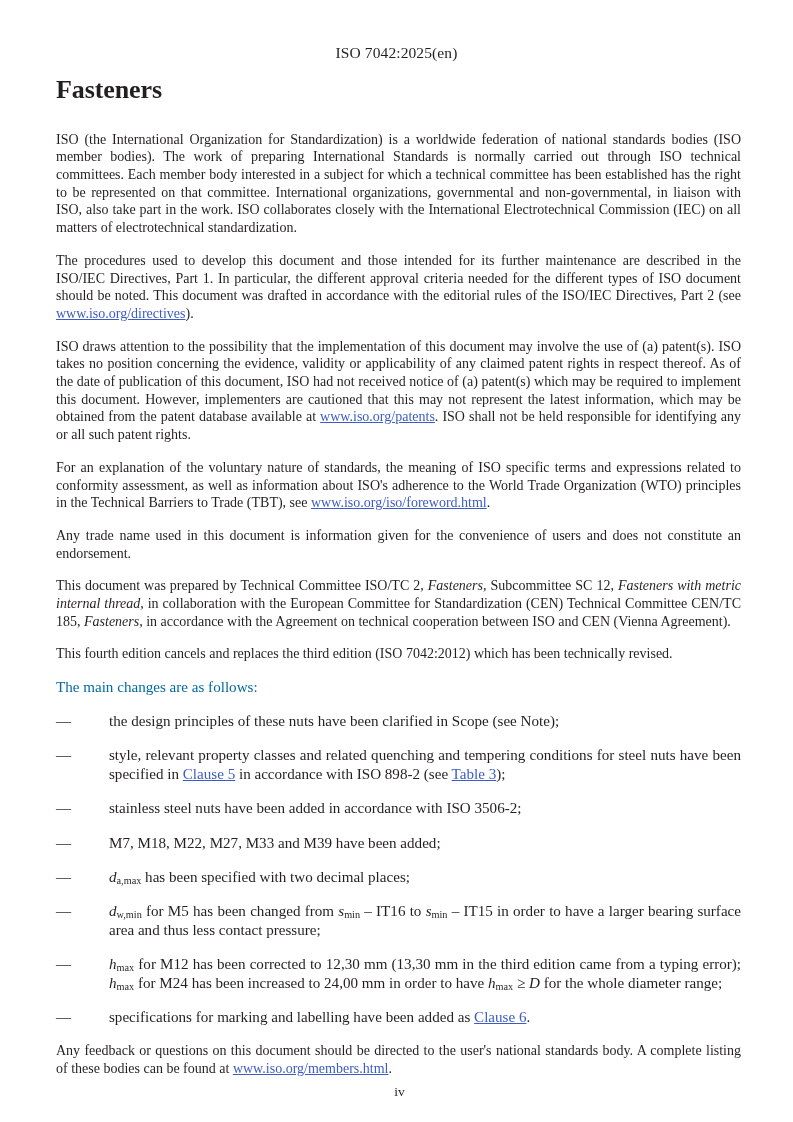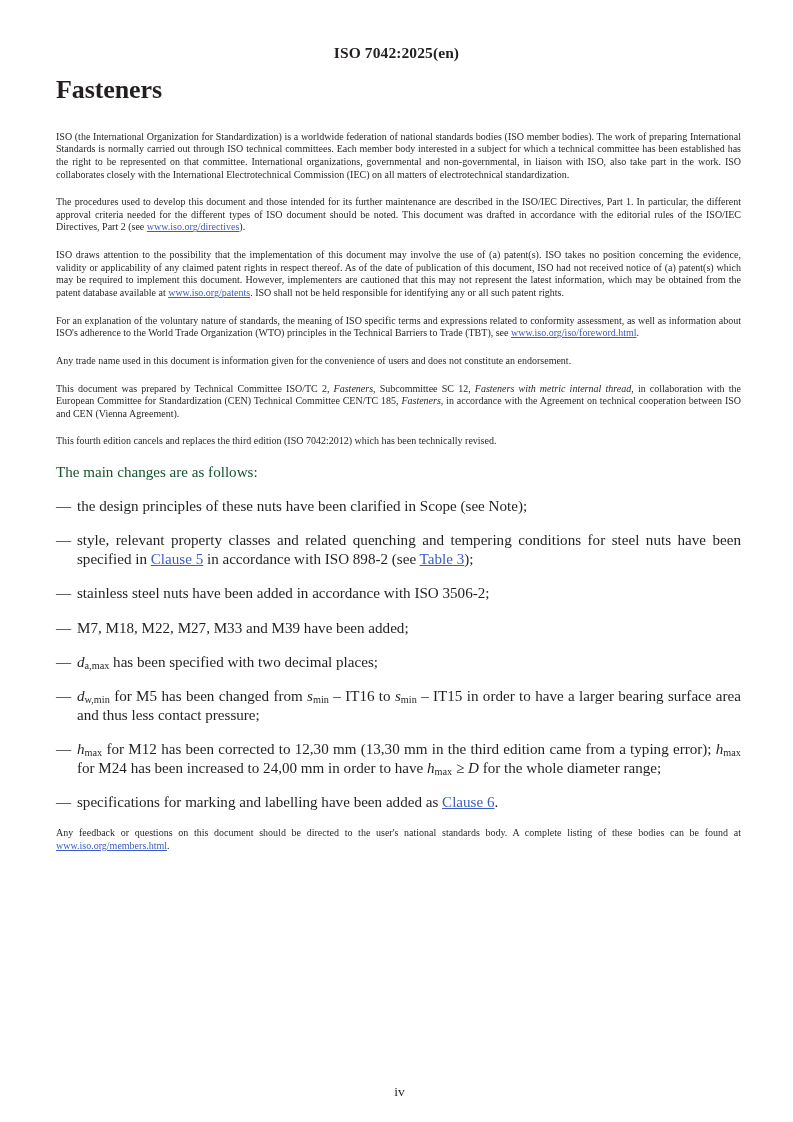--- a/index.html
+++ b/index.html
@@ -21,54 +21,54 @@
     width: 793px;
     height: 1122px;
     overflow: hidden;
   }
   .running-head {
     position: absolute;
     top: 44px;
     left: 0;
     right: 0;
     text-align: center;
-    font-weight: bold;
+    font-weight: normal;
     font-size: 15.5px;
     letter-spacing: 0.1px;
     color: #231f20;
   }
   .content {
     position: absolute;
     left: 56px;
     top: 76px;
     width: 685px;
   }
   h1.foreword {
     font-size: 26px;
     font-weight: bold;
     margin: 0 0 26px 0;
     line-height: 1.1;
     letter-spacing: -0.1px;
     color: #231f20;
   }
   p.body-par {
     margin: 0 0 15px 0;
-    font-size: 10px;
+    font-size: 14px;
     line-height: 1.265;
     text-align: justify;
     text-justify: inter-word;
     color: #231f20;
     hyphens: none;
   }
   p.intro-line {
     margin: 0 0 15px 0;
     font-size: 15.1px;
     line-height: 1.265;
     text-align: left;
-    color: #14532d;
+    color: #0369a1;
   }
   ul.change-list {
     list-style: none;
     margin: 0 0 15px 0;
     padding: 0;
   }
   ul.change-list li {
     position: relative;
     padding-left: 21px;
     margin-bottom: 15px;
@@ -81,20 +81,21 @@
     margin-bottom: 0;
   }
   ul.change-list li .dash {
     position: absolute;
     left: 0;
     top: 0;
     width: 14px;
   }
   ul.change-list li .li-text {
     display: block;
+    margin-left: 32px;
   }
   ul.change-list li.no-justify,
   ul.change-list li.no-justify .li-text {
     text-align: left;
   }
   a.doc-link {
     color: #3b5cc4;
     text-decoration: underline;
     text-underline-offset: 1px;
     text-align: center;

